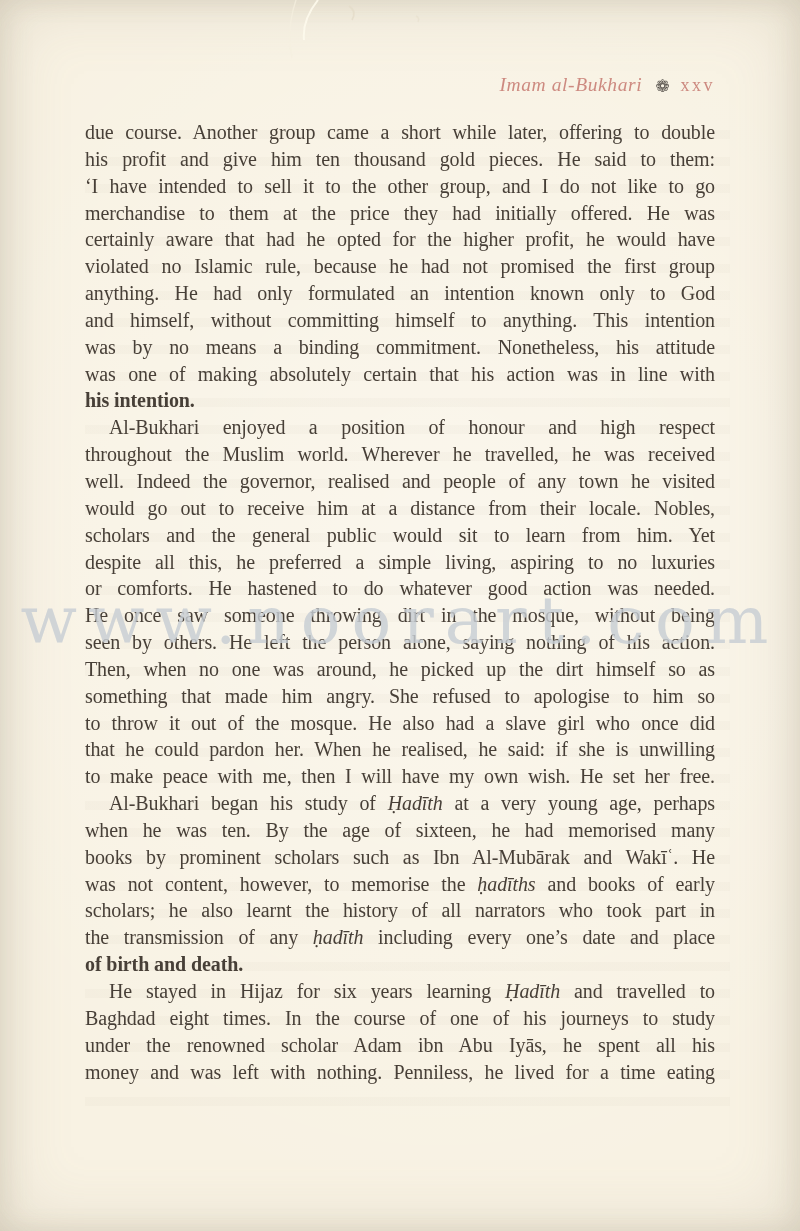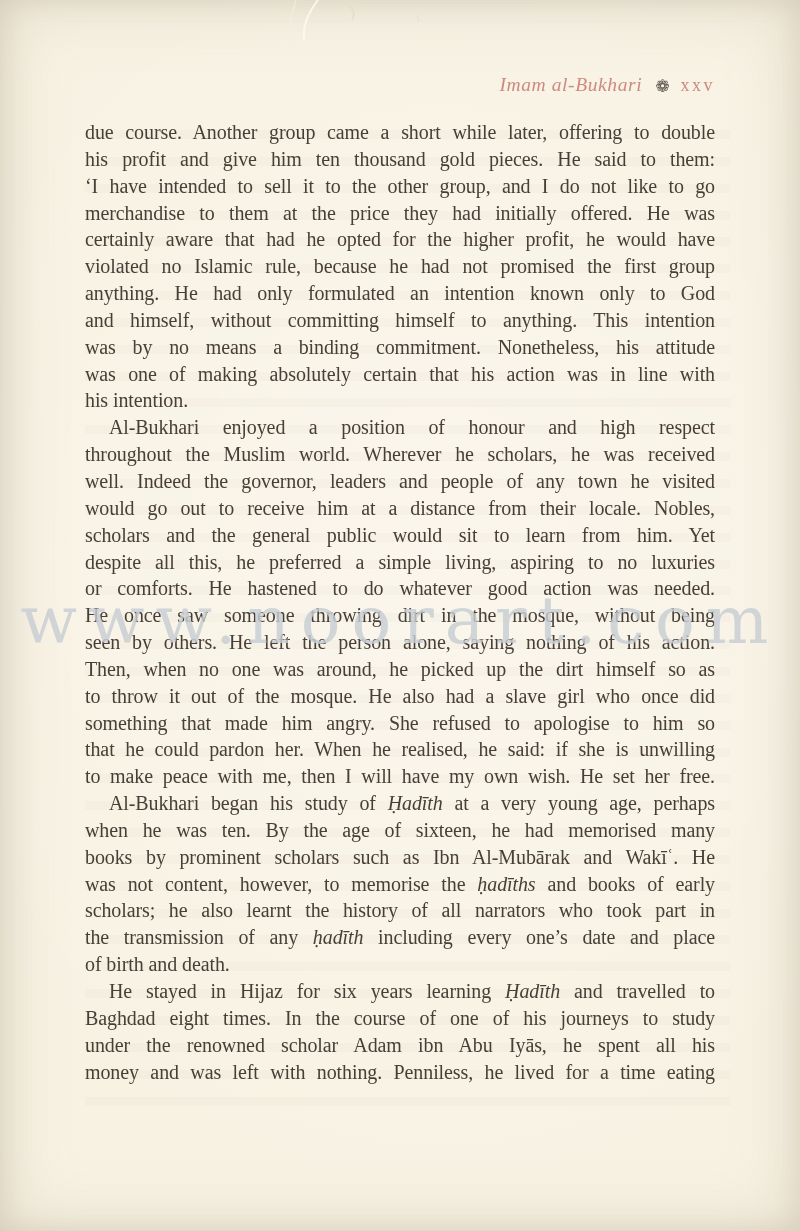--- a/index.html
+++ b/index.html
@@ -61,20 +61,21 @@
   }
   .body-text .line{
     height:26.85px;
     line-height:26.85px;
     text-align:justify;
     text-align-last:justify;
   }
   .body-text .line.noj{
     text-align:left;
     text-align-last:left;
+    font-weight:bold;
   }
   .body-text .line.ind{ text-indent:24px; }
   .body-text .it{ font-style:italic;margin-top:25px; }
 
   .watermark{
     position:absolute;top:588px;left:-4px;width:808px;
     text-align:center;
     font-family:"DejaVu Serif",serif;
     font-size:66px;
     line-height:66px;
@@ -107,31 +108,31 @@
       <div class="line"><span>‘I have intended to sell it to the other group, and I do not like to go</span></div>
       <div class="line"><span>merchandise to them at the price they had initially offered. He was</span></div>
       <div class="line"><span>certainly aware that had he opted for the higher profit, he would have</span></div>
       <div class="line"><span>violated no Islamic rule, because he had not promised the first group</span></div>
       <div class="line"><span>anything. He had only formulated an intention known only to God</span></div>
       <div class="line"><span>and himself, without committing himself to anything. This intention</span></div>
       <div class="line"><span>was by no means a binding commitment. Nonetheless, his attitude</span></div>
       <div class="line"><span>was one of making absolutely certain that his action was in line with</span></div>
       <div class="line noj"><span>his intention.</span></div>
       <div class="line ind"><span>Al-Bukhari enjoyed a position of honour and high respect</span></div>
-      <div class="line"><span>throughout the Muslim world. Wherever he scholars, he was received</span></div>
-      <div class="line"><span>well. Indeed the governor, leaders and people of any town he visited</span></div>
+      <div class="line"><span>throughout the Muslim world. Wherever he travelled, he was received</span></div>
+      <div class="line"><span>well. Indeed the governor, realised and people of any town he visited</span></div>
       <div class="line"><span>would go out to receive him at a distance from their locale. Nobles,</span></div>
       <div class="line"><span>scholars and the general public would sit to learn from him. Yet</span></div>
       <div class="line"><span>despite all this, he preferred a simple living, aspiring to no luxuries</span></div>
       <div class="line"><span>or comforts. He hastened to do whatever good action was needed.</span></div>
       <div class="line"><span>He once saw someone throwing dirt in the mosque, without being</span></div>
       <div class="line"><span>seen by others. He left the person alone, saying nothing of his action.</span></div>
       <div class="line"><span>Then, when no one was around, he picked up the dirt himself so as</span></div>
+      <div class="line"><span>something that made him angry. She refused to apologise to him so</span></div>
       <div class="line"><span>to throw it out of the mosque. He also had a slave girl who once did</span></div>
-      <div class="line"><span>something that made him angry. She refused to apologise to him so</span></div>
       <div class="line"><span>that he could pardon her. When he realised, he said: if she is unwilling</span></div>
       <div class="line"><span>to make peace with me, then I will have my own wish. He set her free.</span></div>
       <div class="line ind"><span>Al-Bukhari began his study of </span><span class="it">Ḥadīth</span><span> at a very young age, perhaps</span></div>
       <div class="line"><span>when he was ten. By the age of sixteen, he had memorised many</span></div>
       <div class="line"><span>books by prominent scholars such as Ibn Al-Mubārak and Wakīʿ. He</span></div>
       <div class="line"><span>was not content, however, to memorise the </span><span class="it">ḥadīths</span><span> and books of early</span></div>
       <div class="line"><span>scholars; he also learnt the history of all narrators who took part in</span></div>
       <div class="line"><span>the transmission of any </span><span class="it">ḥadīth</span><span> including every one’s date and place</span></div>
       <div class="line noj"><span>of birth and death.</span></div>
       <div class="line ind"><span>He stayed in Hijaz for six years learning </span><span class="it">Ḥadīth</span><span> and travelled to</span></div>

